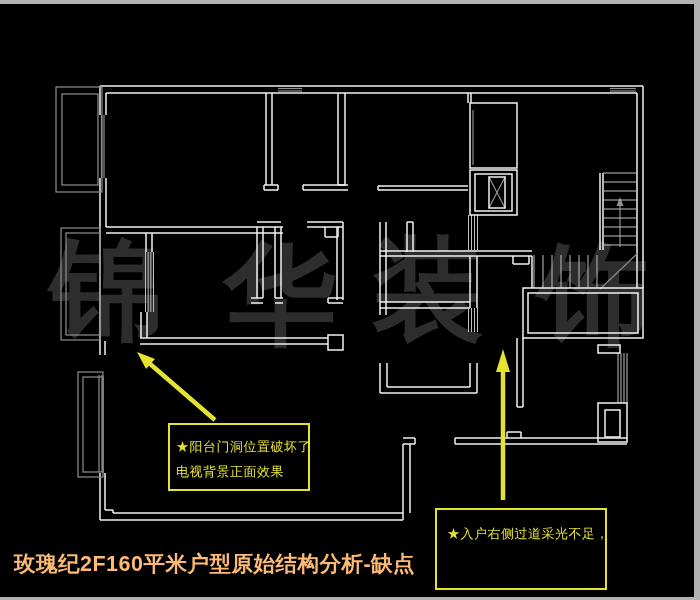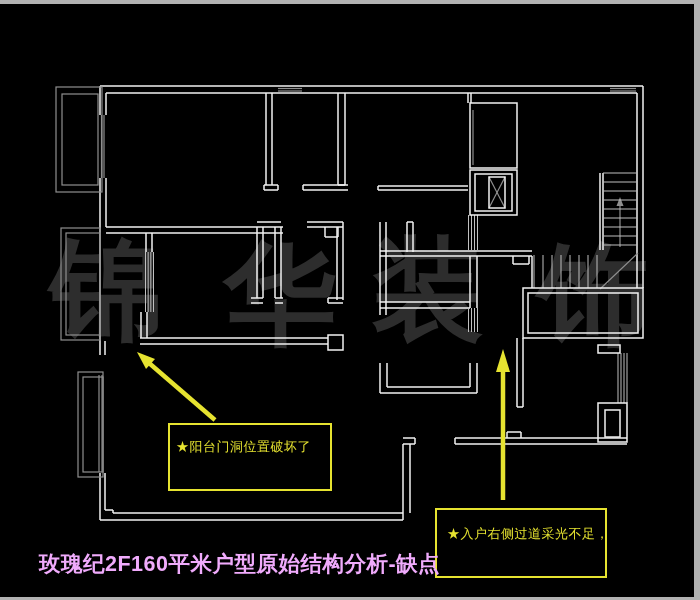--- a/index.html
+++ b/index.html
@@ -9,26 +9,26 @@
   #border-top{left:0;top:0;width:700px;height:4px;}
   #border-bottom{left:0;top:597px;width:700px;height:3px;}
   #border-right{left:694px;top:0;width:6px;height:600px;}
   #watermark{position:absolute;left:0;top:0;width:700px;height:600px;}
   .wm-char{position:absolute;font-family:"DejaVu Serif",serif;font-weight:bold;
            font-size:112px;line-height:1;color:#2d2d2d;user-select:none;}
   #plan-svg{position:absolute;left:0;top:0;}
   .anno-box{position:absolute;border:2px solid #e6e330;color:#e6e330;
             font-size:13px;letter-spacing:0.5px;box-sizing:border-box;}
   .anno-line{white-space:nowrap;}
-  #anno-box-1{left:168px;top:423px;width:164px;height:68px;padding:9px 0 0 6px;}
+  #anno-box-1{left:168px;top:423px;width:142px;height:68px;padding:9px 0 0 6px;}
   #anno-box-1 .anno-line{line-height:25px;}
-  #anno-box-2{left:435px;top:508px;width:172px;height:70px;padding:11px 0 0 10px;}
+  #anno-box-2{left:435px;top:508px;width:172px;height:82px;padding:11px 0 0 10px;}
   #anno-box-2 .anno-line{line-height:25px;}
   #page-title{position:absolute;left:14px;top:549px;font-size:21.5px;font-weight:bold;
-              color:#f0abfc;white-space:nowrap;letter-spacing:0.5px;margin-left:25px;}
+              color:#fdba74;white-space:nowrap;letter-spacing:0.5px;}
 </style>
 </head>
 <body>
 
 <div id="stage">
 
   <div id="watermark">
     <span class="wm-char" style="left: 50px; top: 233px; color: rgb(45, 45, 45);">锦</span>
     <span class="wm-char" style="left: 224px; top: 238px; color: rgb(45, 45, 45);">华</span>
     <span class="wm-char" style="left: 372px; top: 233px; color: rgb(45, 45, 45);">装</span>
@@ -206,20 +206,21 @@
     <g id="g-arrows">
         <line x1="215" y1="420" x2="149" y2="363" stroke="#e6e330" stroke-width="4.5"></line>
         <polygon points="137,352 155,359 146,369" fill="#e6e330"></polygon>
         <line x1="503" y1="500" x2="503" y2="372" stroke="#e6e330" stroke-width="4.5"></line>
         <polygon points="503,349 496,372 510,372" fill="#e6e330"></polygon>
       </g>
   </svg>
 
   <div class="anno-box" id="anno-box-1">
     <div class="anno-line">★阳台门洞位置破坏了</div>
+    <div class="anno-line">电视背景正面效果</div>
   </div>
 
   <div class="anno-box" id="anno-box-2">
     <div class="anno-line">★入户右侧过道采光不足，</div>
   </div>
 
   <div id="page-title">玫瑰纪2F160平米户型原始结构分析-缺点</div>
 
   <div class="border-strip" id="border-top"></div>
   <div class="border-strip" id="border-bottom"></div>

